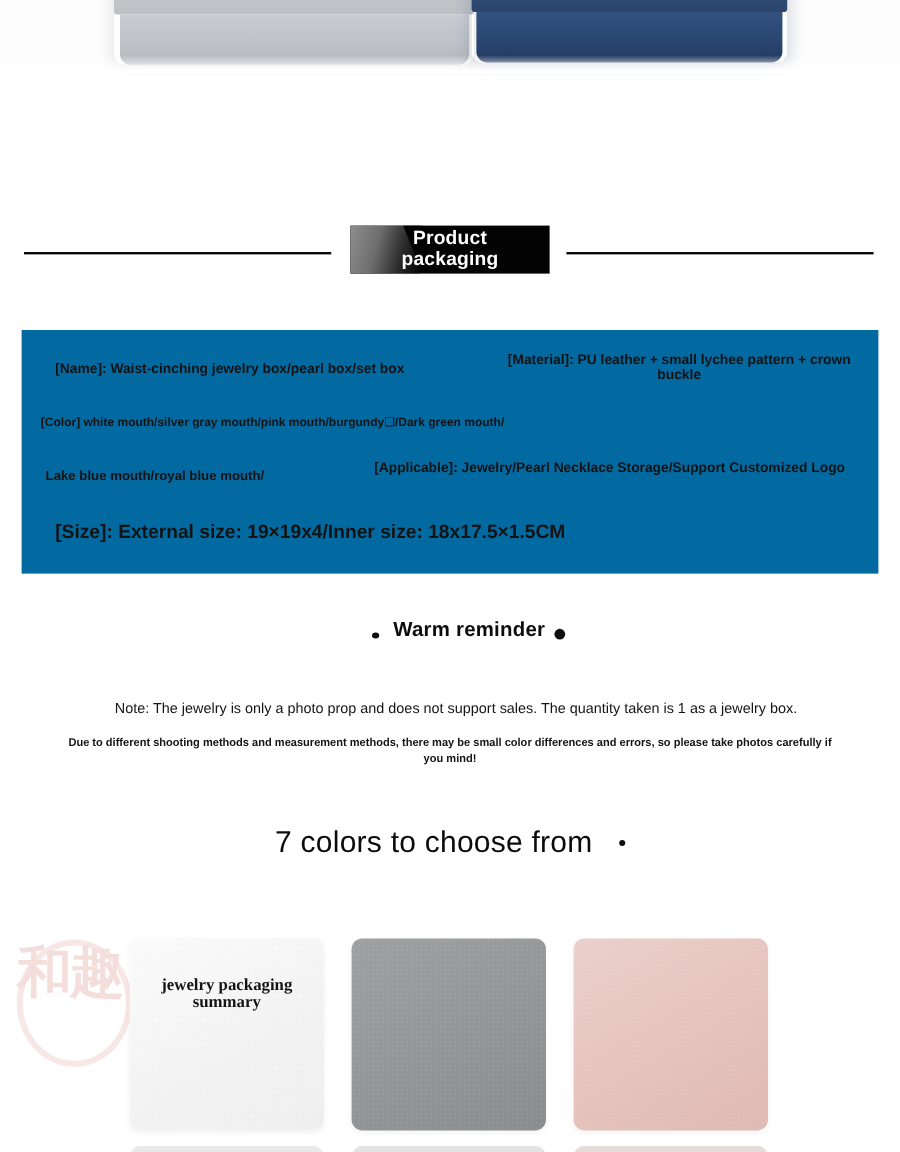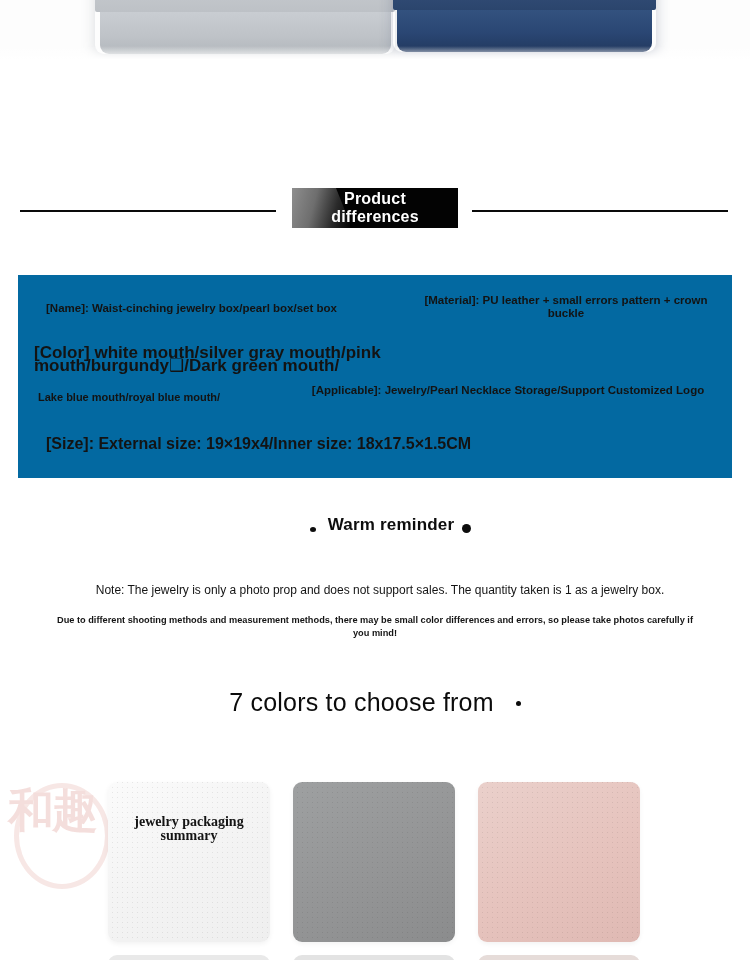--- a/index.html
+++ b/index.html
@@ -138,21 +138,21 @@
   .p-material {
     left: 388px; top: 19px;
     width: 320px;
     font-size: 11.5px;
     text-align: center;
     line-height: 13px;
   }
   .p-color {
     left: 16px; top: 71px;
     width: 540px;
-    font-size: 17px;
+    font-size: 10px;
   }
   .p-color2 {
     left: 20px; top: 116px;
     width: 240px;
     font-size: 11px;
   }
   .p-applicable {
     left: 280px; top: 108px;
     width: 420px;
     font-size: 11.5px;
@@ -233,21 +233,21 @@
   
   .watermark {
     position: absolute;
     left: 8px; top: 775px;
     width: 100px; height: 112px;
     opacity: 0.16;
     color: #c0392b;
     font-size: 46px;
     font-weight: bold;
     line-height: 46px;
-    text-align: left;
+    text-align: center;
     letter-spacing: -2px;
     font-family: "DejaVu Serif", serif;
     filter: blur(0.4px);
     user-select: none;
   }
   .watermark .wm-ring {
     position: absolute;
     left: 6px; top: 8px;
     width: 86px; height: 96px;
     border: 5px solid #c0392b;
@@ -330,28 +330,28 @@
   </div>
 </div>
 
 <div class="section-header">
   <div class="rule left"></div>
   <div class="rule right"></div>
   <div class="banner">
     <div class="wedge"></div>
     <div class="banner-text">
       <div>Product</div>
-      <div>differences</div>
+      <div>packaging</div>
     </div>
   </div>
 </div>
 
 <div class="param-panel">
   <div class="param p-name">[Name]: Waist-cinching jewelry box/pearl box/set box</div>
-  <div class="param p-material">[Material]: PU leather + small errors pattern + crown buckle</div>
+  <div class="param p-material">[Material]: PU leather + small lychee pattern + crown buckle</div>
   <div class="param p-color">[Color] white mouth/silver gray mouth/pink mouth/burgundy❑/Dark green mouth/</div>
   <div class="param p-applicable">[Applicable]: Jewelry/Pearl Necklace Storage/Support Customized Logo</div>
   <div class="param p-color2">Lake blue mouth/royal blue mouth/</div>
   <div class="param p-size">[Size]: External size: 19×19x4/Inner size: 18x17.5×1.5CM</div>
 </div>
 
 <div class="warm-wrap">
   <div class="warm-dot l"></div>
   <div class="warm-title">Warm reminder</div>
   <div class="warm-dot r"></div>

